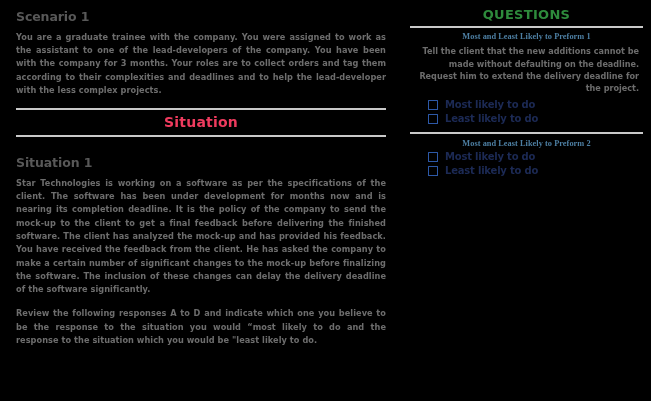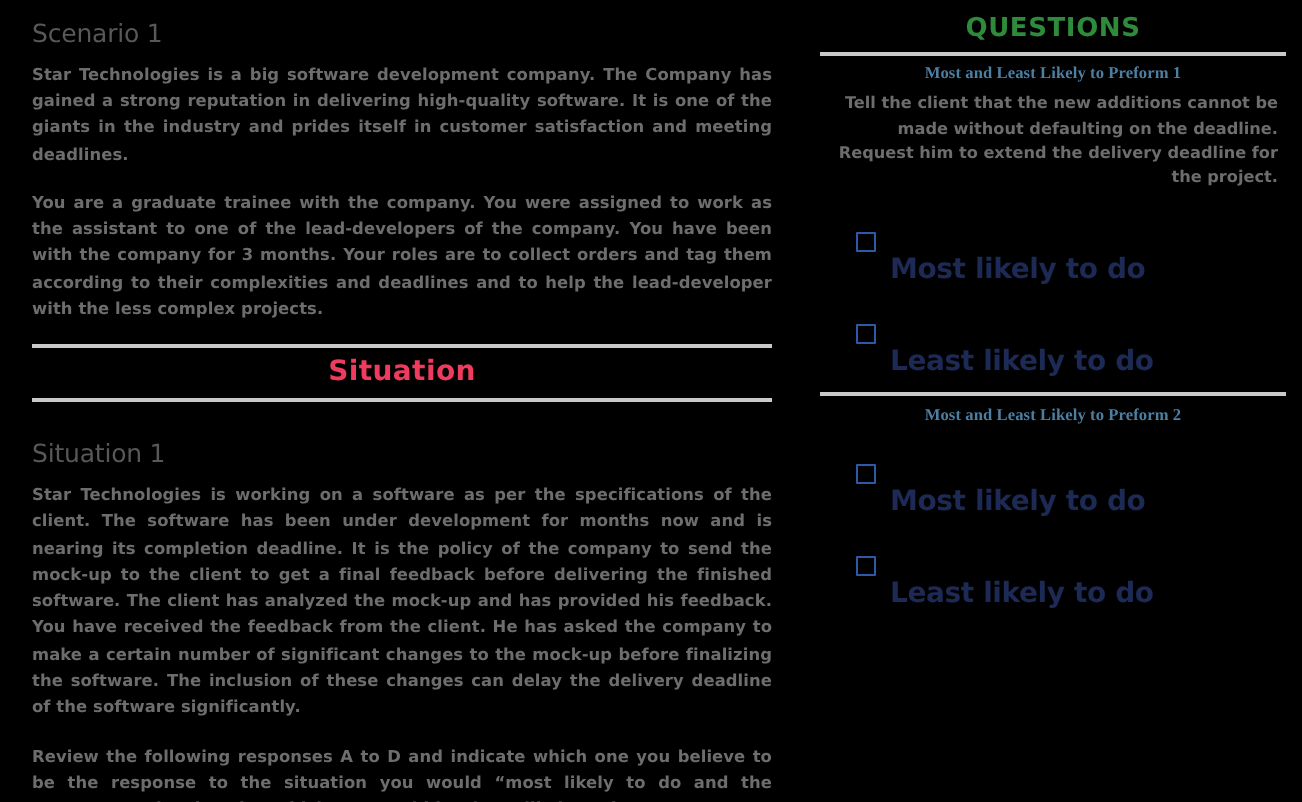--- a/index.html
+++ b/index.html
@@ -29,21 +29,21 @@
     width: 400px;
     box-sizing: border-box;
     padding: 8px 14px 6px 16px;
     flex: 0 0 400px;
   }
 
   .scenario-heading,
   .situation-heading {
     color: #585858;
     font-size: 12.5px;
-    font-weight: 400;
+    font-weight: 700;
     letter-spacing: -0.1px;
     margin: 2px 0 7px 0;
     line-height: 1.1;
   }
 
   .body-text {
     color: #6d6d6d;
     font-size: 8.2px;
     font-weight: bold;
     line-height: 1.62;
@@ -146,38 +146,36 @@
     height: 10px;
     border: 1.6px solid #2d59a8;
     box-sizing: border-box;
     flex: 0 0 auto;
     background: transparent;
     border-radius: 0.5px;
   }
 
   .choice-label {
     color: #1c2a55;
-    font-size: 14px;
+    font-size: 10px;
     font-weight: 700;
     margin-left: 7px;
     letter-spacing: -0.2px;
     line-height: 1;
-    margin-top: 28px;
   }
 </style>
 </head>
 <body>
 
 <div id="page">
 
   <div class="left-panel">
 
     <div class="scenario-heading">Scenario 1</div>
 
-    <p class="body-text">Star Technologies is a big software development company. The Company has gained a strong reputation in delivering high-quality software. It is one of the giants in the industry and prides itself in customer satisfaction and meeting deadlines.</p>
 
     <p class="body-text">You are a graduate trainee with the company. You were assigned to work as the assistant to one of the lead-developers of the company. You have been with the company for 3 months. Your roles are to collect orders and tag them according to their complexities and deadlines and to help the lead-developer with the less complex projects.</p>
 
     <div class="situation-banner">
       <div class="banner-rule"></div>
       <div class="banner-label">Situation</div>
       <div class="banner-rule"></div>
     </div>
 
     <div class="spacer-gap"></div>

